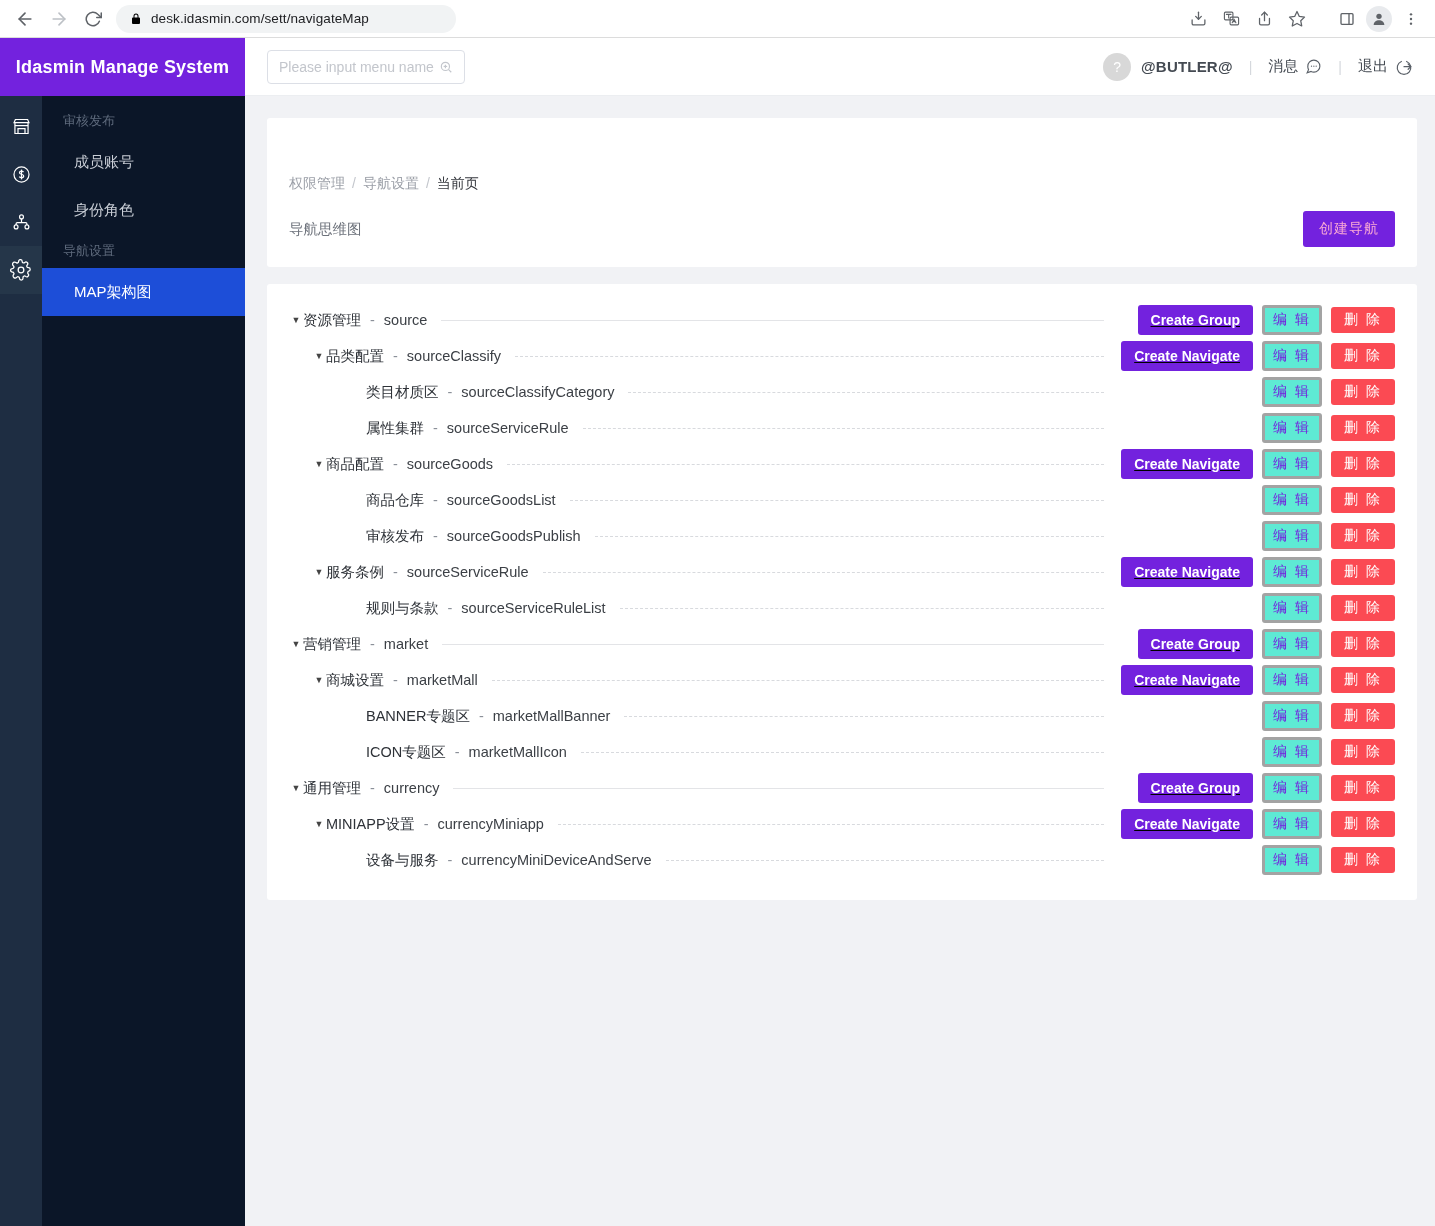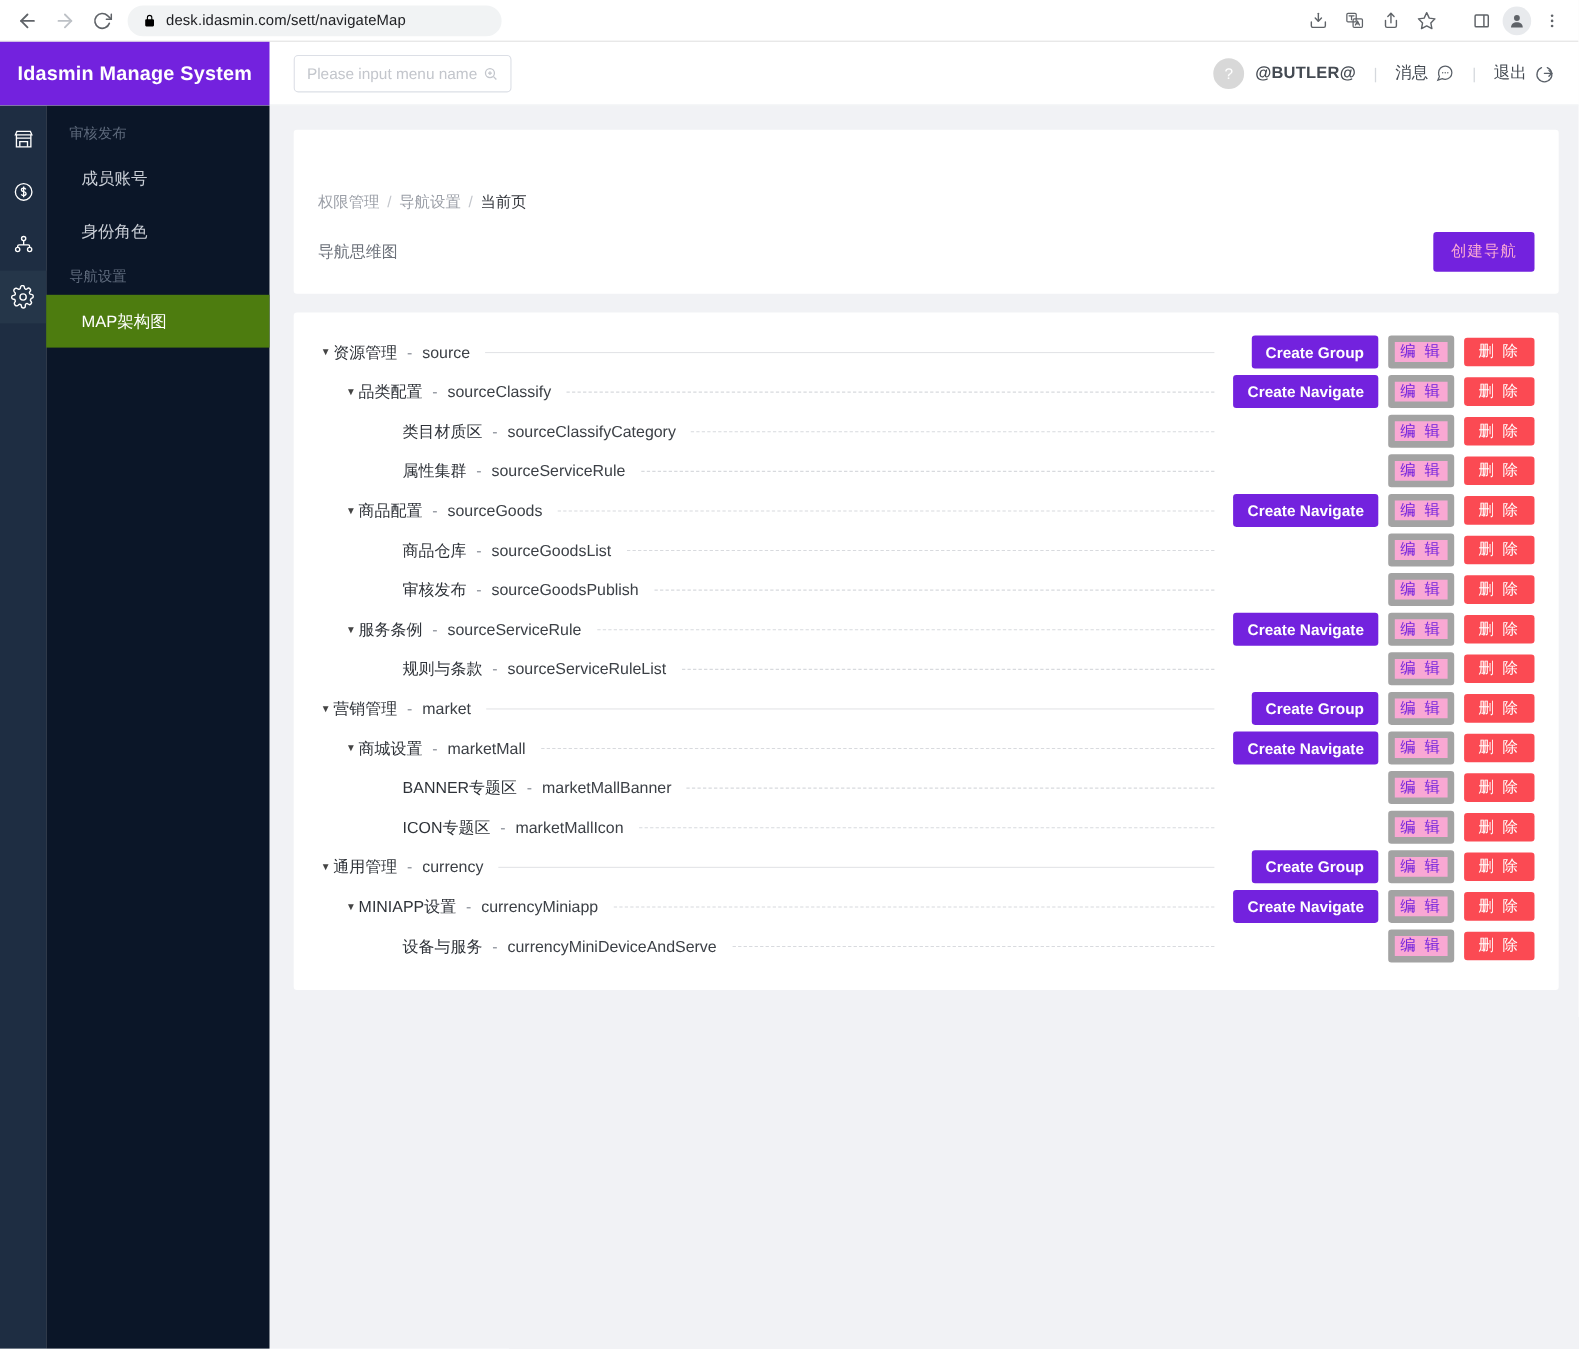--- a/index.html
+++ b/index.html
@@ -126,21 +126,21 @@
   }
   .menu-group-title {
     color: #5e6a7c; font-size: 13px;
     padding: 8px 0 8px 21px;
   }
   .menu-item {
     height: 48px; display: flex; align-items: center;
     padding-left: 32px;
     color: #c9ced6; font-size: 15px;
   }
-  .menu-item.active { background: #4d7c0f; color: #ffffff; }
+  .menu-item.active { background: #1d4ed8; color: #ffffff; }
 
   
   .content {
     flex: 1;
     padding: 22px 18px 0 22px;
     overflow: hidden;
   }
   .panel {
     background: #ffffff;
     border-radius: 3px;
@@ -192,32 +192,32 @@
   .leader { flex: 1; height: 1px; margin: 0 4px; }
   .leader.solid { border-top: 1px solid #e3e4e7; }
   .leader.dashed {
     border-top: 1px dashed #d8dade;
   }
   .row-actions {
     display: flex; align-items: center; gap: 9px;
     margin-left: 8px;
     flex: 0 0 auto;
   }
-  .slot-create { width: 137px; display: flex; justify-content: flex-end; }
+  .slot-create { width: 137px; display: flex; justify-content: flex-end; text-decoration: underline; }
   .btn-create-grp, .btn-create-nav {
     background: #7322DE; color: #ffffff;
     border: none; border-radius: 3px;
     font-size: 14px; font-weight: bold;
     font-family: "Liberation Sans", sans-serif;
     height: 30px; padding: 0 13px;
     white-space: nowrap;
   }
   .btn-edit {
-    background: #f9a8d4; color: #7322DE;
-    border: 6px solid #a3a3a3; border-radius: 3px;
+    background: #5eead4; color: #7322DE;
+    border: 3px solid #a3a3a3; border-radius: 3px;
     font-size: 14px; font-family: "Liberation Sans", sans-serif;
     height: 30px; width: 60px;
     letter-spacing: 2px;
   }
   .btn-del {
     background: #FB4A53; color: #ffffff;
     border: none; border-radius: 3px;
     font-size: 14px; font-family: "Liberation Sans", sans-serif;
     height: 26px; width: 64px;
     letter-spacing: 2px;

